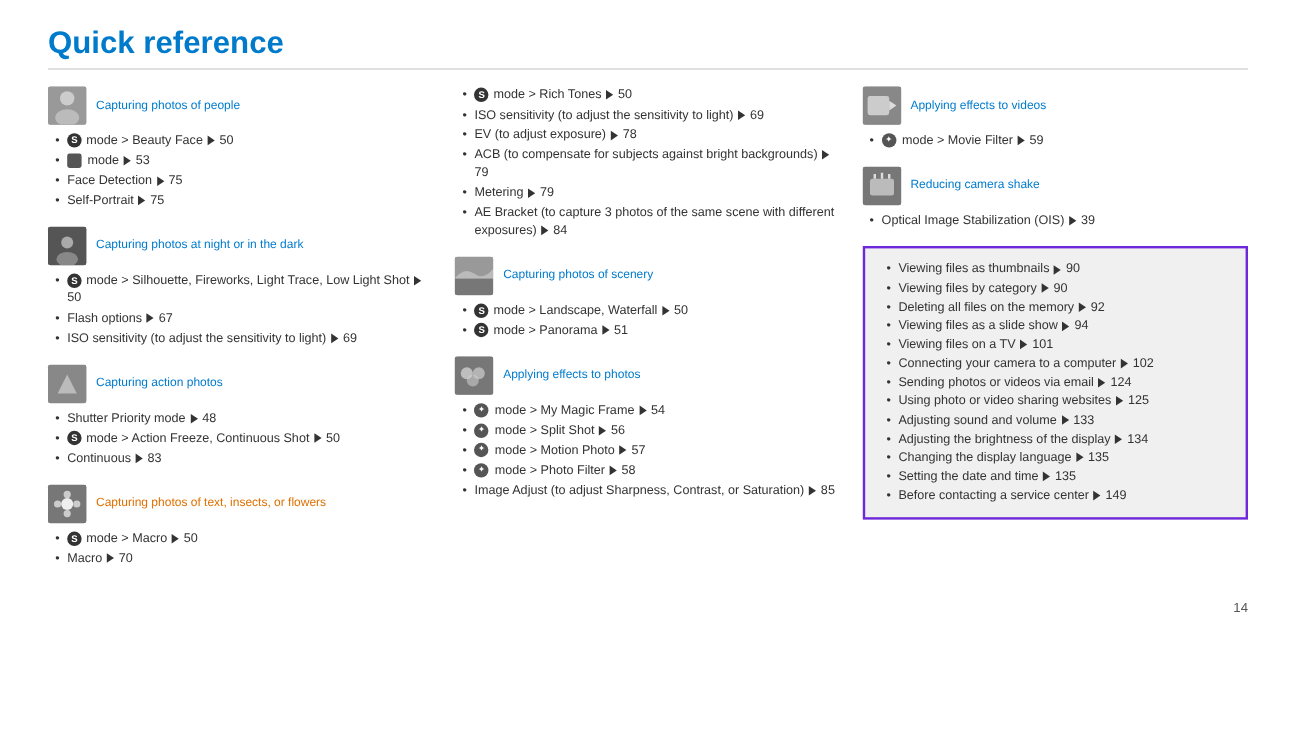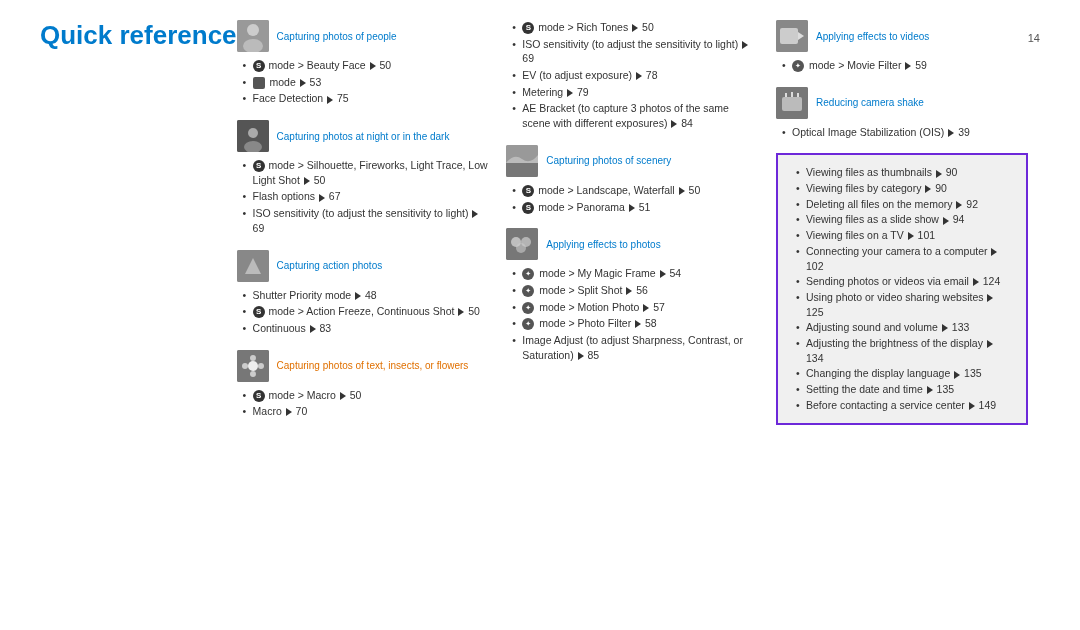--- a/index.html
+++ b/index.html
@@ -10,20 +10,21 @@
       font-family: 'Arial', sans-serif;
       font-size: 11px;
       color: #333;
       overflow: hidden;
     }
     .page {
       width: 1080px;
       height: 528px;
       padding: 20px 40px 15px 40px;
       display: flex;
+      flex-direction: column;
     }
     .page-title {
       font-size: 26px;
       font-weight: bold;
       color: #007bcc;
       margin-bottom: 6px;
     }
     .title-divider {
       border: none;
       border-top: 1.5px solid #ccc;
@@ -165,20 +166,21 @@
                 <circle cx="16" cy="10" r="6" fill="#ccc"></circle>
                 <ellipse cx="16" cy="26" rx="10" ry="7" fill="#bbb"></ellipse>
               </svg>
           </div>
           <span class="section-title">Capturing photos of people</span>
         </div>
         <ul>
           <li><span class="mode-icon"></span> mode &gt; Beauty Face <span class="tri"></span> 50</li>
           <li><span style="display:inline-block;width:12px;height:12px;background:#555;border-radius:2px;vertical-align:middle;margin-right:2px;"></span> mode <span class="tri"></span> 53</li>
           <li>Face Detection <span class="tri"></span> 75</li>
+          <li>Self-Portrait <span class="tri"></span> 75</li>
         </ul>
       </div>
 
       <div class="section">
         <div class="section-header">
           <div class="section-icon icon-night">
             <svg width="32" height="32" viewBox="0 0 32 32">
                 <rect width="32" height="32" fill="#555"></rect>
                 <circle cx="16" cy="13" r="5" fill="#aaa"></circle>
                 <ellipse cx="16" cy="27" rx="9" ry="6" fill="#888"></ellipse>
@@ -231,20 +233,21 @@
       </div>
     </div>
 
     <div class="column">
 
       <div class="section">
         <ul>
           <li><span class="mode-icon"></span> mode &gt; Rich Tones <span class="tri"></span> 50</li>
           <li>ISO sensitivity (to adjust the sensitivity to light) <span class="tri"></span> 69</li>
           <li>EV (to adjust exposure) <span class="tri"></span> 78</li>
+          <li>ACB (to compensate for subjects against bright backgrounds) <span class="tri"></span> 79</li>
           <li>Metering <span class="tri"></span> 79</li>
           <li>AE Bracket (to capture 3 photos of the same scene with different exposures) <span class="tri"></span> 84</li>
         </ul>
       </div>
 
       <div class="section">
         <div class="section-header">
           <div class="section-icon icon-scenery">
             <svg width="32" height="32" viewBox="0 0 32 32">
                 <rect width="32" height="32" fill="#999"></rect>

